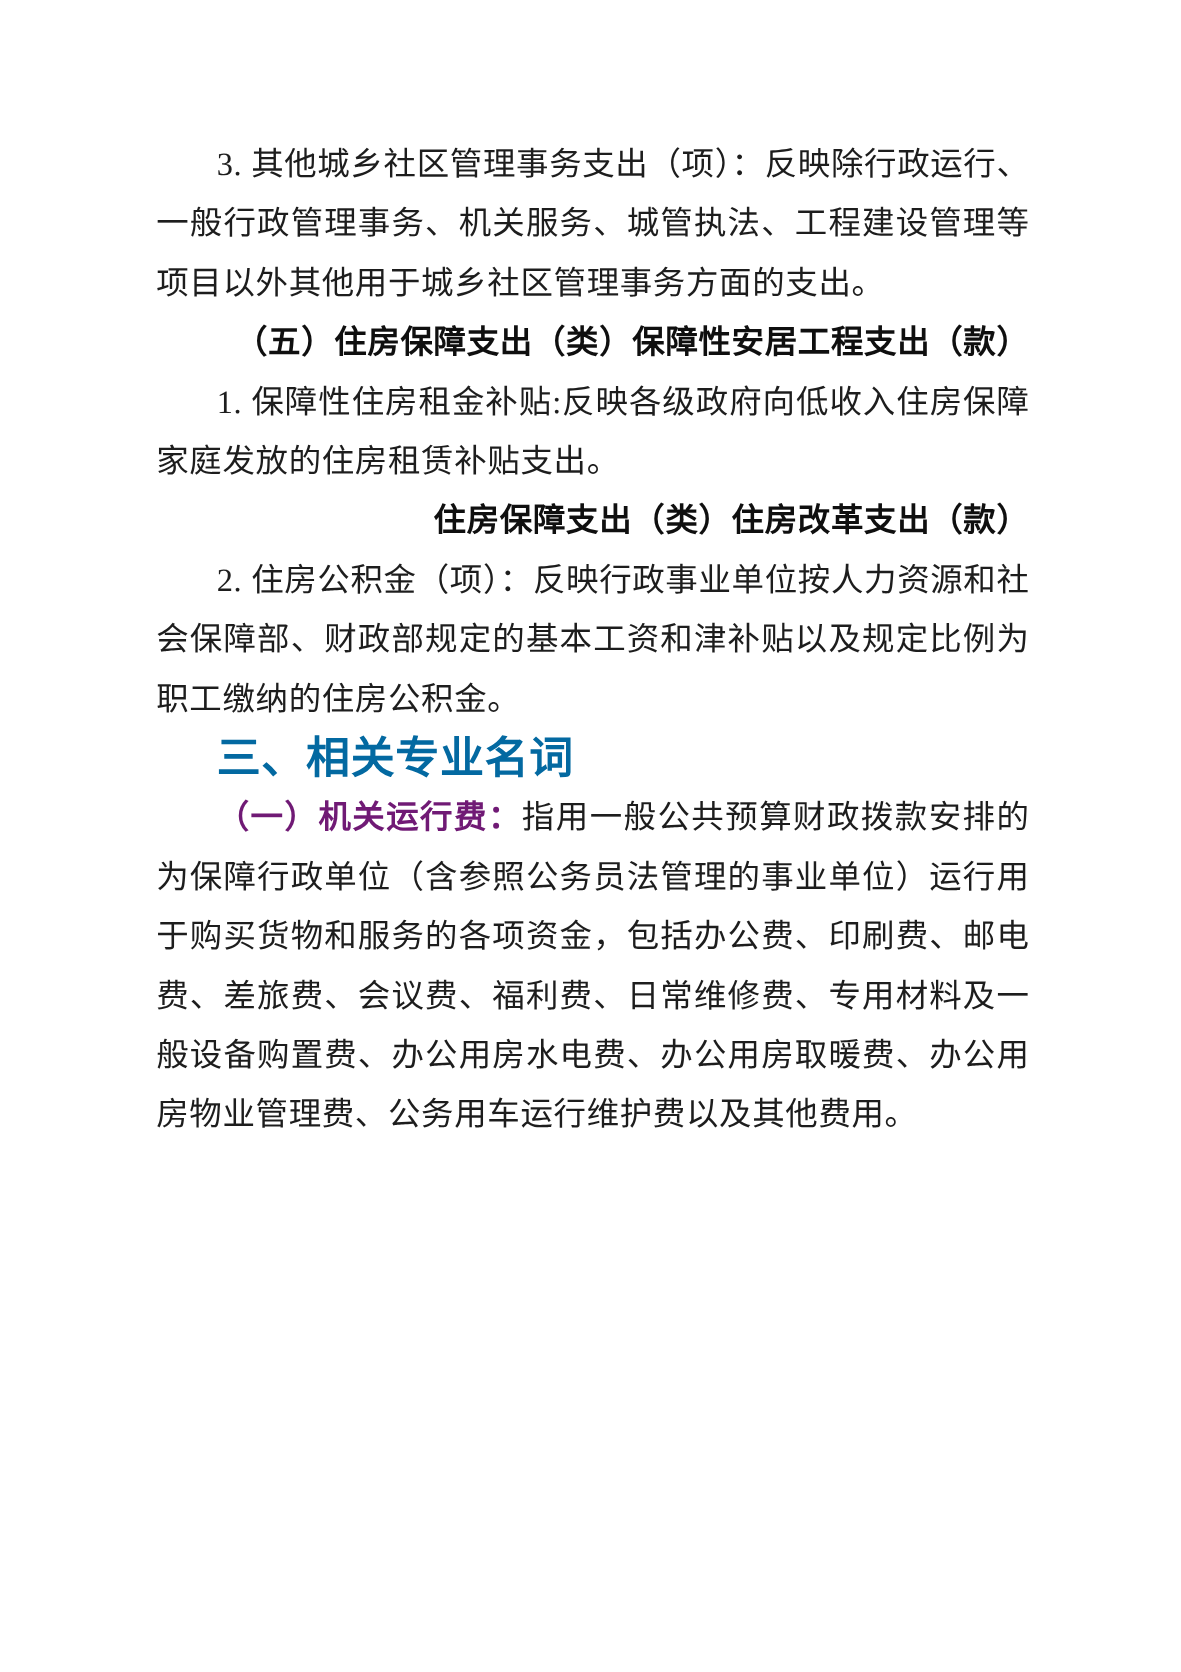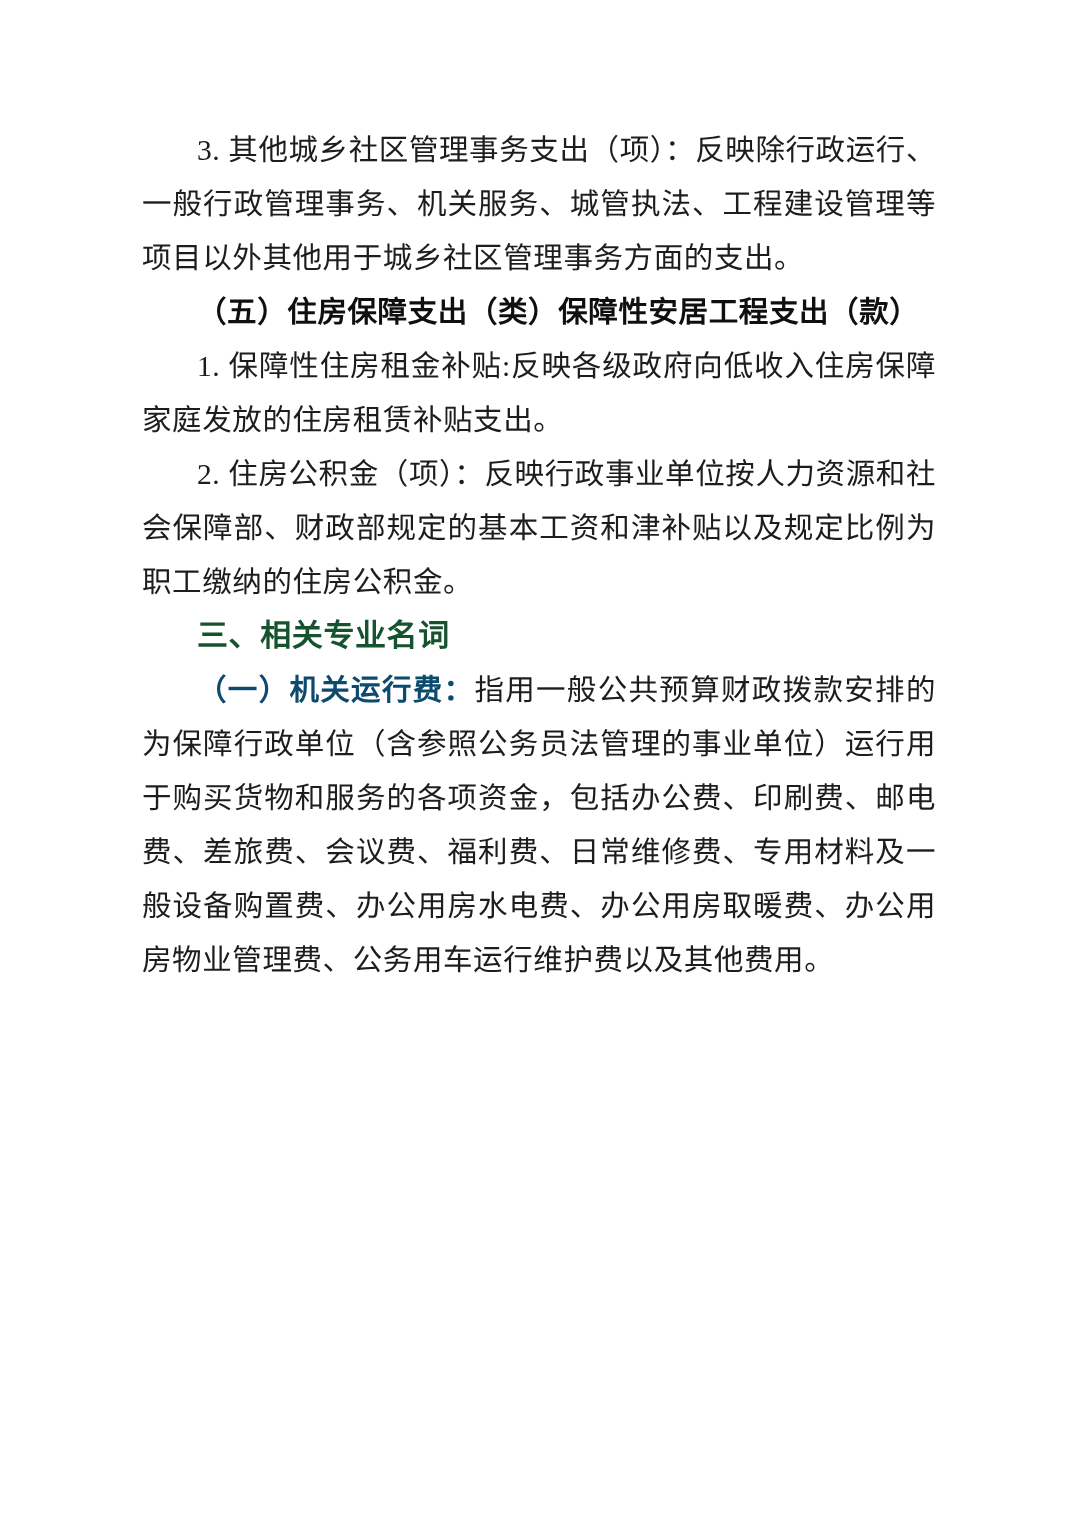--- a/index.html
+++ b/index.html
@@ -28,47 +28,48 @@
     letter-spacing: 0.6px;
     color: #1d1d1d;
     text-align: justify;
     text-justify: inter-ideograph;
     text-indent: 55px;
     word-break: break-all;
   }
   .doc p.heading-serif {
     font-weight: 700;
     color: #0f0f0f;
-    text-align: left;
+    text-align: right;
   }
   .doc p.heading-sans {
     font-weight: 700;
     font-family: "Liberation Sans", "DejaVu Sans", sans-serif;
-    font-size: 31px;
-    color: #14532d;
+    font-size: 40px;
+    color: #0369a1;
     text-align: left;
   }
   .doc .lead {
     font-weight: 700;
-    color: #0c4a6e;
+    color: #701a75;
   }
 </style>
 </head>
 <body>
 
 <div class="page">
   <div class="doc">
 
 
     <p class="body">3. 其他城乡社区管理事务支出（项）：反映除行政运行、一般行政管理事务、机关服务、城管执法、工程建设管理等项目以外其他用于城乡社区管理事务方面的支出。</p>
 
     <p class="heading-serif">（五）住房保障支出（类）保障性安居工程支出（款）</p>
 
     <p class="body">1. 保障性住房租金补贴:反映各级政府向低收入住房保障家庭发放的住房租赁补贴支出。</p>
 
+    <p class="heading-serif">住房保障支出（类）住房改革支出（款）</p>
 
     <p class="body">2. 住房公积金（项）：反映行政事业单位按人力资源和社会保障部、财政部规定的基本工资和津补贴以及规定比例为职工缴纳的住房公积金。</p>
 
     <p class="heading-sans">三、相关专业名词</p>
 
     <p class="body">
       <span class="lead">（一）机关运行费：</span><span>指用一般公共预算财政拨款安排的为保障行政单位（含参照公务员法管理的事业单位）运行用于购买货物和服务的各项资金，包括办公费、印刷费、邮电费、差旅费、会议费、福利费、日常维修费、专用材料及一般设备购置费、办公用房水电费、办公用房取暖费、办公用房物业管理费、公务用车运行维护费以及其他费用。</span>
     </p>
 
 

